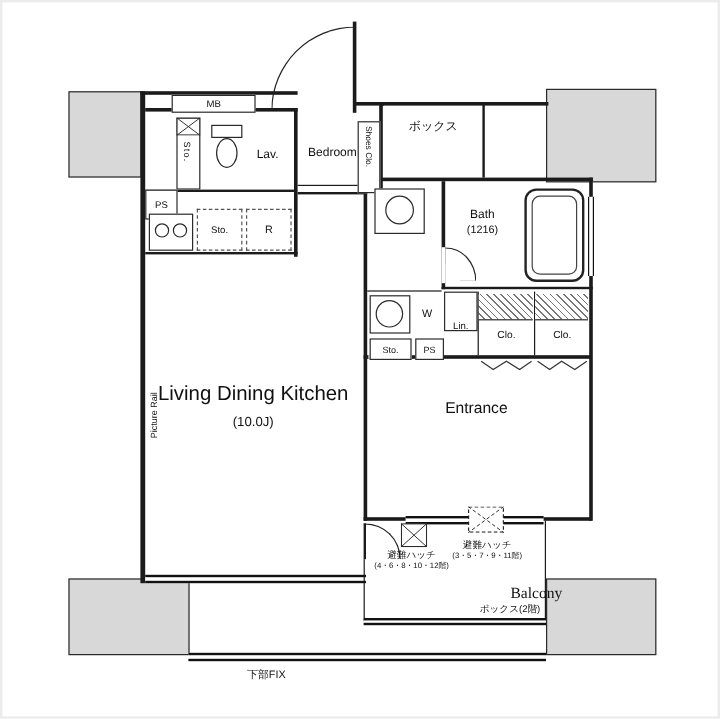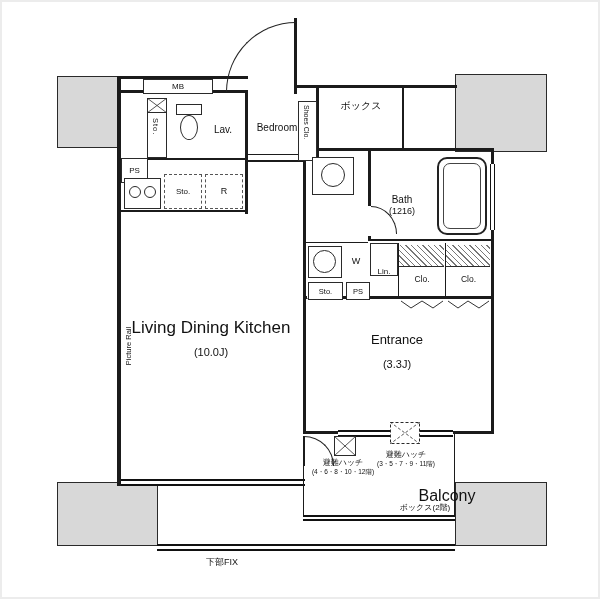--- a/index.html
+++ b/index.html
@@ -89,21 +89,21 @@
   <div class="abs dash cbox" style="left:203px;top:172px;width:38px;height:35px;">
     <span class="lbl" style="font-size:9px;">R</span>
   </div>
 
   <div class="abs lbl" style="left:246px;top:120px;width:58px;font-size:10px;">Bedroom</div>
   <div class="abs box" style="left:296px;top:99px;width:19px;height:60px;"></div>
   <div class="abs vtext lbl" style="left:300px;top:103px;font-size:7px;letter-spacing:0;">Shoes Clo.</div>
 
   <div class="abs lbl" style="left:317px;top:98px;width:84px;font-size:10px;">ボックス</div>
 
-  <div class="abs lbl" style="left:370px;top:172px;width:60px;font-size:10px;margin-top:20px;">
+  <div class="abs lbl" style="left:370px;top:172px;width:60px;font-size:10px;">
     <div>Bath</div>
     <div style="font-size:9px;">(1216)</div>
   </div>
   <div class="abs" style="left:435px;top:155px;width:50px;height:78px;border:2px solid #222;border-radius:10px;"></div>
   <div class="abs" style="left:441px;top:161px;width:38px;height:66px;border:1px solid #444;border-radius:7px;"></div>
   <div class="abs" style="left:488px;top:162px;width:5px;height:66px;background:#fff;border-left:1px solid #111;border-right:1px solid #111;"></div>
 
   <div class="abs box" style="left:310px;top:155px;width:42px;height:38px;"></div>
   <div class="abs round" style="left:319px;top:161px;width:24px;height:24px;"></div>
 
@@ -129,21 +129,20 @@
   <svg class="abs" style="left:398px;top:298px;" width="44" height="10" viewBox="0 0 44 10">
     <polyline points="1,1 11,8 22,1 33,8 43,1" fill="none" stroke="#333" stroke-width="1"></polyline>
   </svg>
   <svg class="abs" style="left:445px;top:298px;" width="43" height="10" viewBox="0 0 43 10">
     <polyline points="1,1 11,8 21,1 32,8 42,1" fill="none" stroke="#333" stroke-width="1"></polyline>
   </svg>
 
   <div class="abs lbl" style="left:118px;top:316px;width:182px;font-size:17px;">Living Dining Kitchen</div>
   <div class="abs lbl" style="left:118px;top:344px;width:182px;font-size:11px;">(10.0J)</div>
   <div class="abs lbl" style="left:330px;top:330px;width:130px;font-size:13px;">Entrance</div>
-  <div class="abs lbl" style="left:330px;top:356px;width:130px;font-size:11px;">(3.3J)</div>
 
   <div class="abs lbl" style="left:88px;top:338px;width:80px;height:12px;font-size:7.5px;transform:rotate(-90deg);">Picture Rail</div>
 
   <div class="abs dbl" style="left:119px;top:477px;width:184px;height:7px;"></div>
 
   <div class="abs dbl" style="left:336px;top:428px;width:115px;height:7px;"></div>
 
   <div class="abs thin" style="left:301px;top:434px;width:2px;height:30px;"></div>
   <div class="abs arc-tr" style="left:302px;top:434px;width:30px;height:30px;"></div>
   <div class="abs thin" style="left:301px;top:464px;width:1px;height:52px;"></div>
@@ -163,19 +162,19 @@
   <svg class="abs" style="left:388px;top:420px;" width="30" height="22" viewBox="0 0 30 22">
     <rect x="0.5" y="0.5" width="29" height="21" fill="#fff" stroke="#2a2a2a" stroke-dasharray="3 2"></rect>
     <line x1="0" y1="0" x2="30" y2="22" stroke="#2a2a2a" stroke-width="0.8" stroke-dasharray="3 2"></line>
     <line x1="30" y1="0" x2="0" y2="22" stroke="#2a2a2a" stroke-width="0.8" stroke-dasharray="3 2"></line>
   </svg>
   <div class="abs lbl" style="left:368px;top:448px;width:72px;font-size:8px;">
     <div>避難ハッチ</div>
     <div style="font-size:6.5px;">(3・5・7・9・11階)</div>
   </div>
 
-  <div class="abs lbl" style="left:400px;top:484px;width:90px;font-size:16px;">Balcony</div>
+  <div class="abs lbl" style="left:400px;top:484px;width:90px;font-size:13px;font-family:Liberation Serif, serif;">Balcony</div>
   <div class="abs lbl" style="left:368px;top:501px;width:110px;font-size:8px;">ボックス(2階)</div>
 
   <div class="abs dbl" style="left:155px;top:542px;width:298px;height:7px;"></div>
   <div class="abs lbl" style="left:180px;top:555px;width:80px;font-size:9px;">下部FIX</div>
 
 </div>
 
 </body></html>

